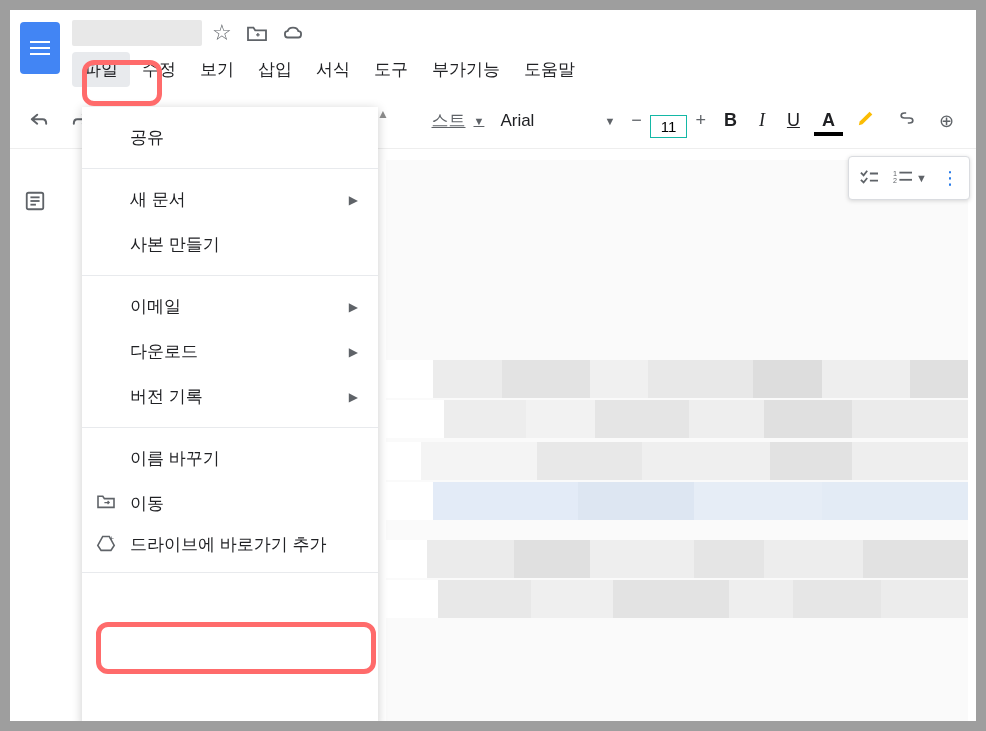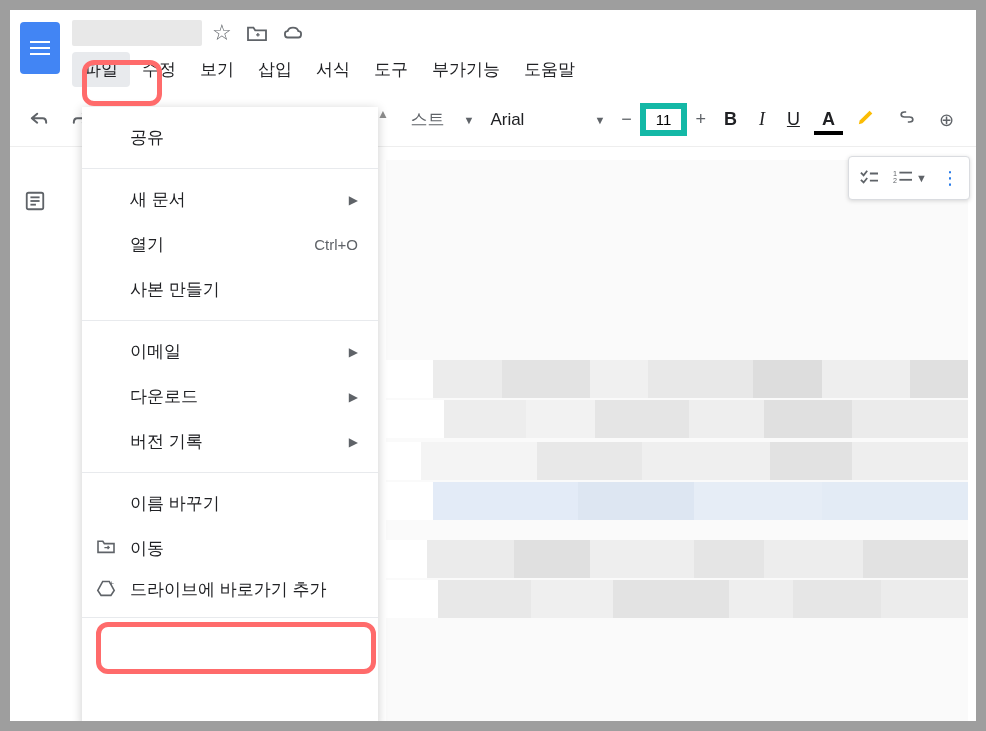--- a/index.html
+++ b/index.html
@@ -129,25 +129,26 @@
       padding: 4px 8px;
       color: #202124;
       font-size: 17px;
     }
     .font-size-group {
       display: flex;
       align-items: center;
       gap: 2px;
     }
     .font-size {
-      border: 6px solid #14b8a6;
+      border: 1px solid #14b8a6;
       padding: 2px 10px;
       font-size: 15px;
       min-width: 30px;
       text-align: center;
+      margin-top: 12px;
     }
     .fs-btn {
       padding: 2px 6px;
       font-size: 18px;
       color: #5f6368;
     }
     .format-btn {
       font-size: 18px;
       padding: 4px 10px;
       color: #202124;
@@ -242,24 +243,25 @@
     .blur-row {
       display: flex;
       margin-bottom: 2px;
     }
     .blur-cell {
       height: 38px;
     }
     .style-dd {
       display: flex;
       align-items: center;
-      gap: 16px;
+      gap: 5px;
       color: #5f6368;
       font-size: 17px;
       padding: 0 6px;
+      text-decoration: underline;
     }
     .floating-toolbar {
       position: absolute;
       top: 146px;
       right: 6px;
       background: white;
       border: 1px solid #dadce0;
       border-radius: 4px;
       box-shadow: 0 1px 4px rgba(0,0,0,0.15);
       display: flex;
@@ -383,24 +385,20 @@
   <div class="dropdown-menu">
     <div class="menu-li">
       <span>공유</span>
     </div>
     <div class="menu-divider"></div>
     <div class="menu-li">
       <span>새 문서</span>
       <span class="menu-li-arrow">▶</span>
     </div>
     <div class="menu-li">
-      <span>열기</span>
-      <span class="menu-li-shortcut">Ctrl+O</span>
-    </div>
-    <div class="menu-li">
       <span>사본 만들기</span>
     </div>
     <div class="menu-divider"></div>
     <div class="menu-li">
       <span>이메일</span>
       <span class="menu-li-arrow">▶</span>
     </div>
     <div class="menu-li">
       <span>다운로드</span>
       <span class="menu-li-arrow">▶</span>

